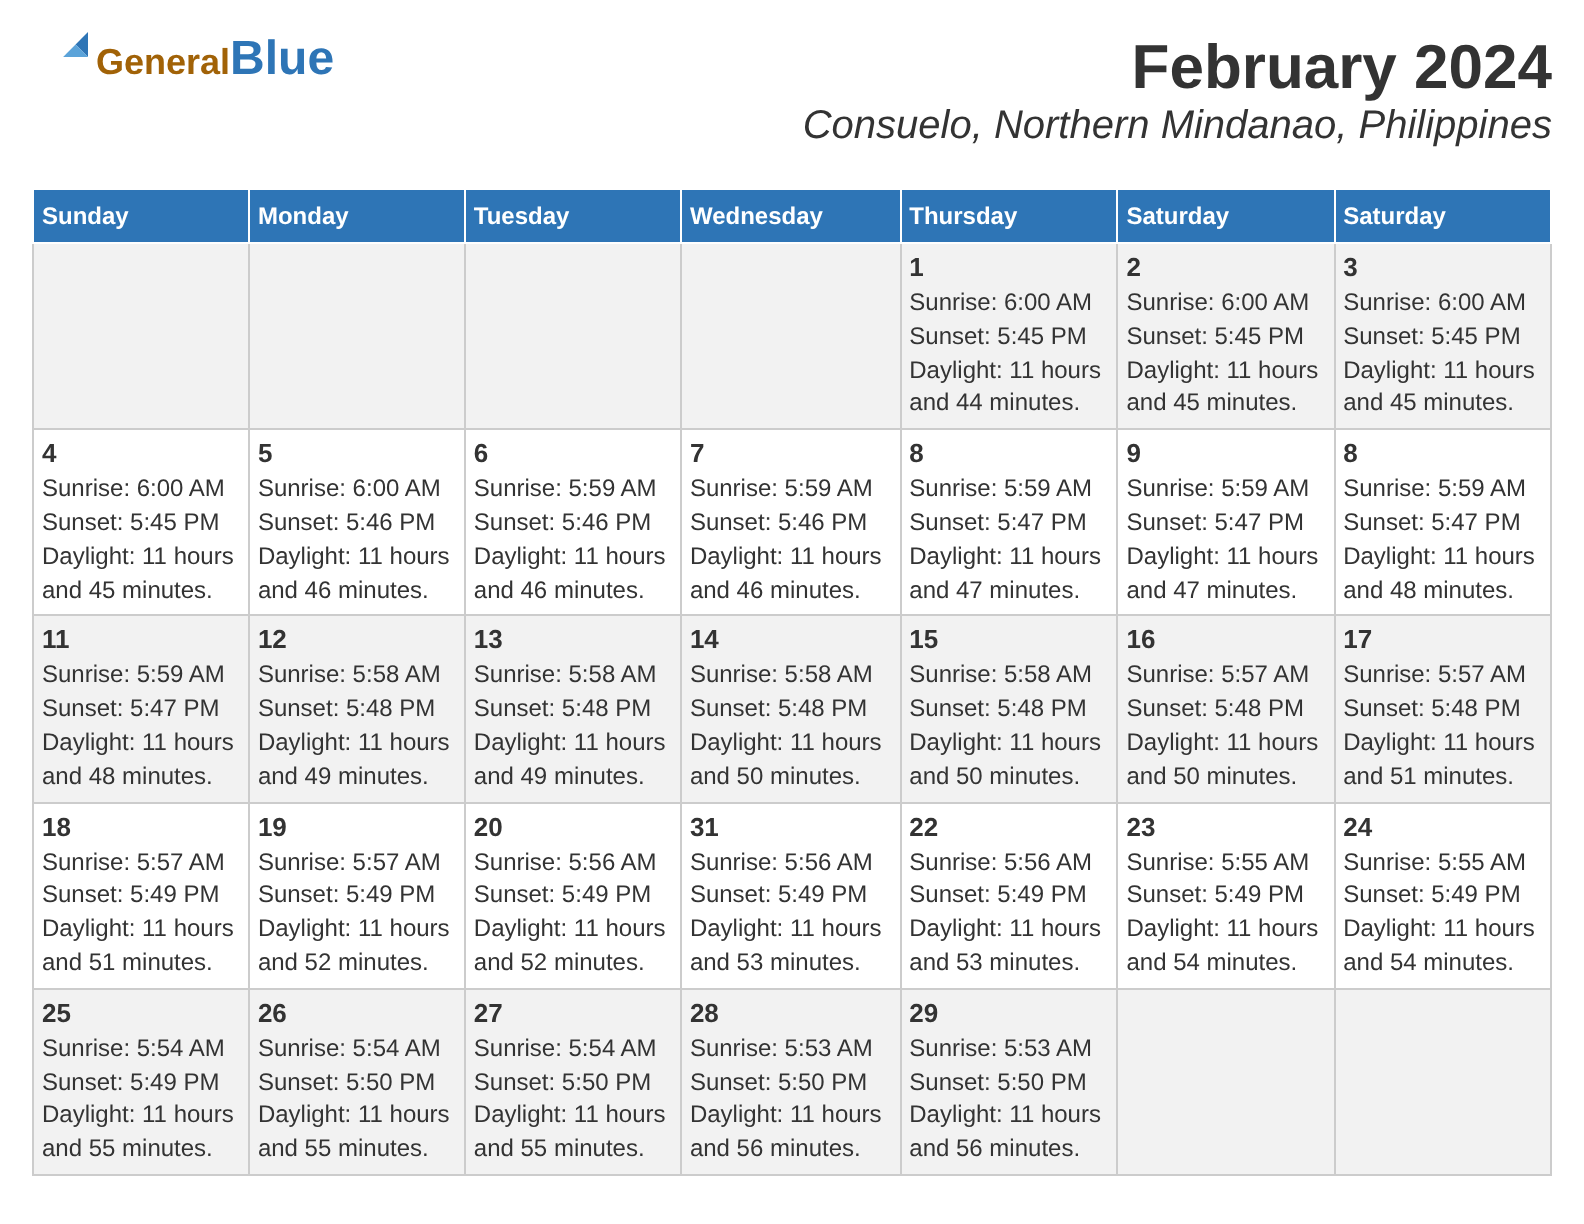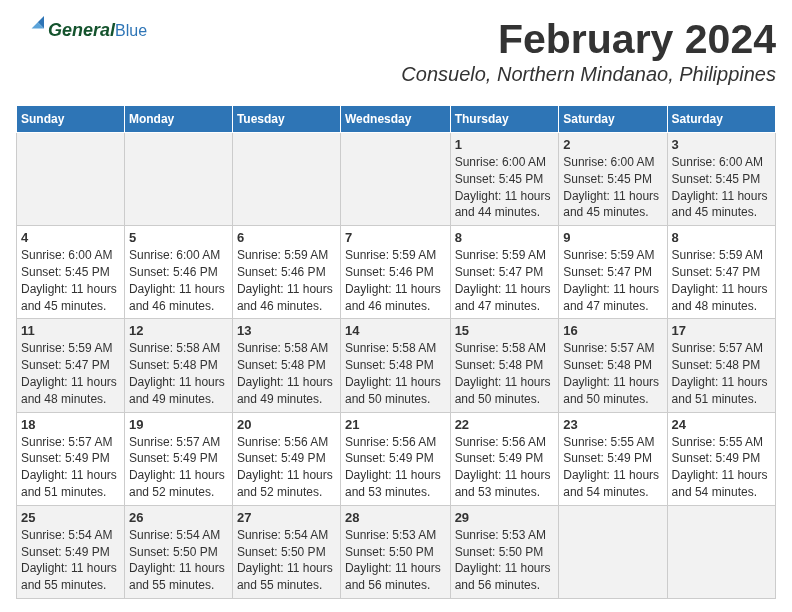--- a/index.html
+++ b/index.html
@@ -17,37 +17,36 @@
       margin-bottom: 8px;
     }
     .logo {
       display: flex;
       align-items: center;
       gap: 4px;
     }
     .logo-text-general {
       font-size: 18px;
       font-weight: bold;
-      color: #14532d;
-      font-style: italic;
+      color: #a16207;
     }
     .logo-text-blue {
-      font-size: 16px;
-      font-weight: normal;
+      font-size: 24px;
+      font-weight: bold;
       color: #2e75b6;
     }
     .logo-icon {
       width: 28px;
       height: 28px;
     }
     .title-area {
       text-align: right;
     }
     .month-title {
-      font-size: 41px;
+      font-size: 31px;
       font-weight: bold;
       color: #333;
     }
     .location-title {
       font-size: 20px;
       color: #333;
       font-style: italic;
     }
     table {
       width: 100%;
@@ -208,21 +207,21 @@
       </td>
         <td>
         <span class="day-number">19</span>
         <span class="day-detail">Sunrise: 5:57 AM<br>Sunset: 5:49 PM<br>Daylight: 11 hours and 52 minutes.</span>
       </td>
         <td>
         <span class="day-number">20</span>
         <span class="day-detail">Sunrise: 5:56 AM<br>Sunset: 5:49 PM<br>Daylight: 11 hours and 52 minutes.</span>
       </td>
         <td>
-        <span class="day-number">21</span>
+        <span class="day-number">31</span>
         <span class="day-detail">Sunrise: 5:56 AM<br>Sunset: 5:49 PM<br>Daylight: 11 hours and 53 minutes.</span>
       </td>
         <td>
         <span class="day-number">22</span>
         <span class="day-detail">Sunrise: 5:56 AM<br>Sunset: 5:49 PM<br>Daylight: 11 hours and 53 minutes.</span>
       </td>
         <td>
         <span class="day-number">23</span>
         <span class="day-detail">Sunrise: 5:55 AM<br>Sunset: 5:49 PM<br>Daylight: 11 hours and 54 minutes.</span>
       </td>

